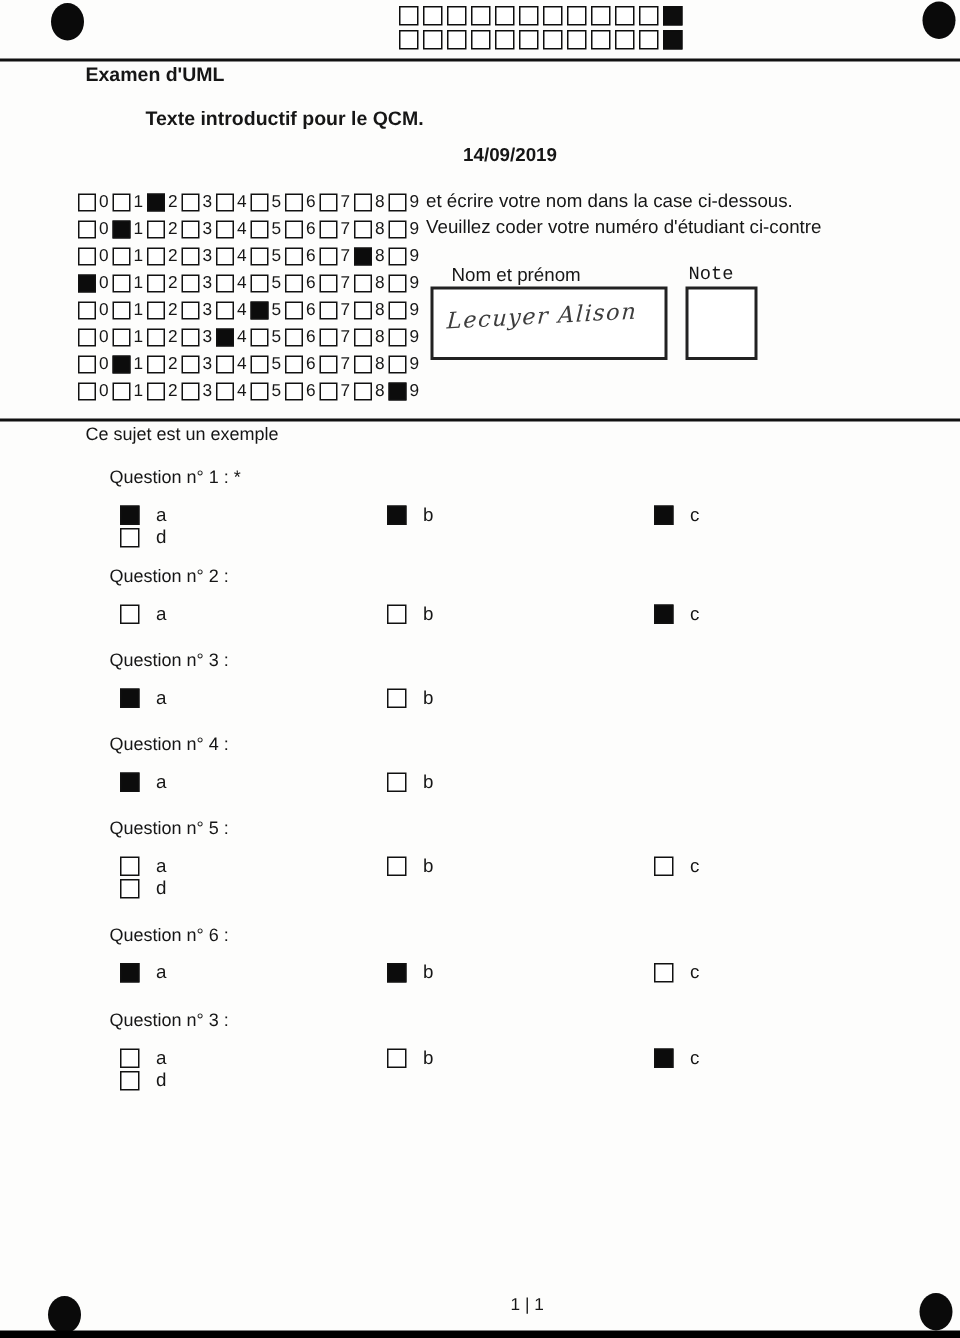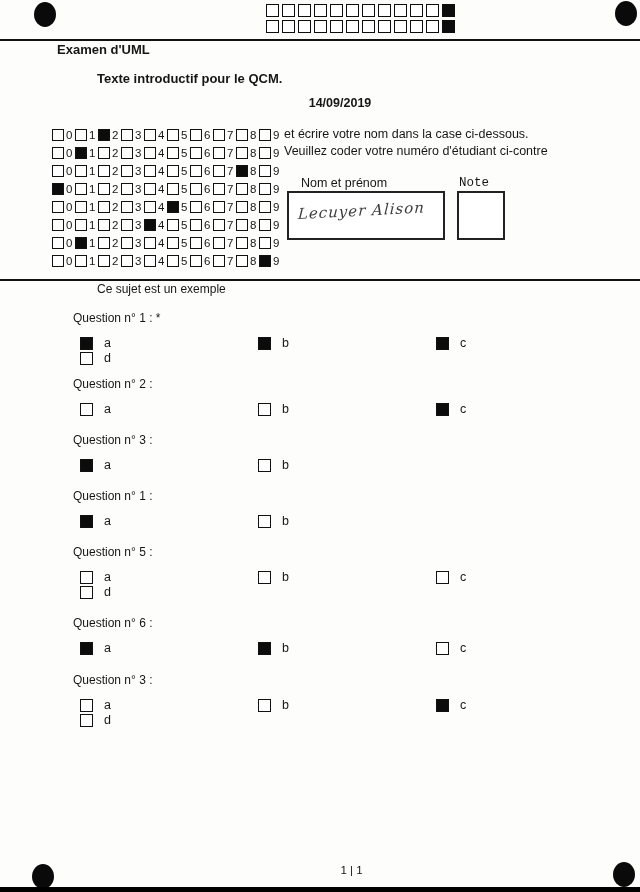--- a/index.html
+++ b/index.html
@@ -42,21 +42,21 @@
   .note-label{position:absolute;left:459px;top:176px;font-size:12.5px;font-family:Liberation Mono, monospace;}
   .name-box{position:absolute;left:287px;top:191px;width:158px;height:49px;border:2px solid #222;box-sizing:border-box;background:#fff;}
   .note-box{position:absolute;left:457px;top:191px;width:48px;height:49px;border:2px solid #222;box-sizing:border-box;background:#fff;}
   .handwriting{
     position:absolute;left:9px;top:12px;
     font-family:"DejaVu Serif",serif;font-style:italic;
     font-size:15px;color:#3d3d3d;letter-spacing:1px;white-space:nowrap;
     transform:rotate(-3deg) skewX(-6deg);transform-origin:left center;
   }
   
-  .subject-note{position:absolute;left:57px;top:282px;font-size:12px;margin-left:40px;}
+  .subject-note{position:absolute;left:57px;top:282px;font-size:12px;}
   
   .questions{position:absolute;left:16px;top:0;width:640px;height:892px;}
   .question{position:absolute;left:0;width:640px;}
   .q-heading{position:absolute;left:57px;top:0;font-size:12px;}
   .opt{position:absolute;display:flex;align-items:center;gap:11px;}
   .qcb{width:13px;height:13px;border:1.6px solid #111;background:#fff;box-sizing:border-box;flex:0 0 auto;}
   .qcb.filled{background:#0c0c0c;}
   .opt-letter{font-size:12.5px;}
   
   .page-indicator{position:absolute;left:0;top:864px;width:703px;text-align:center;font-size:11.5px;}
@@ -504,21 +504,21 @@
         <div class="opt" style="left: 64px; top: 25px;">
           <span class="qcb filled"></span>
           <span class="opt-letter">a</span>
         </div>
         <div class="opt" style="left: 242px; top: 25px;">
           <span class="qcb"></span>
           <span class="opt-letter">b</span>
         </div>
       </div>
       <div class="question" style="top: 489px;">
-        <div class="q-heading">Question n° 1 :</div>
+        <div class="q-heading">Question n° 4 :</div>
         <div class="opt" style="left: 64px; top: 25px;">
           <span class="qcb filled"></span>
           <span class="opt-letter">a</span>
         </div>
         <div class="opt" style="left: 242px; top: 25px;">
           <span class="qcb"></span>
           <span class="opt-letter">b</span>
         </div>
       </div>
       <div class="question" style="top: 545px;">

